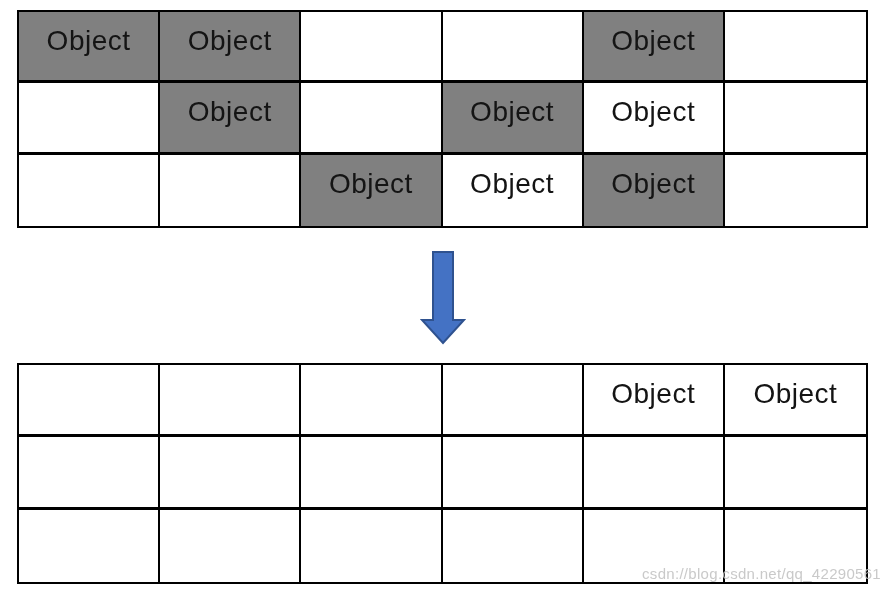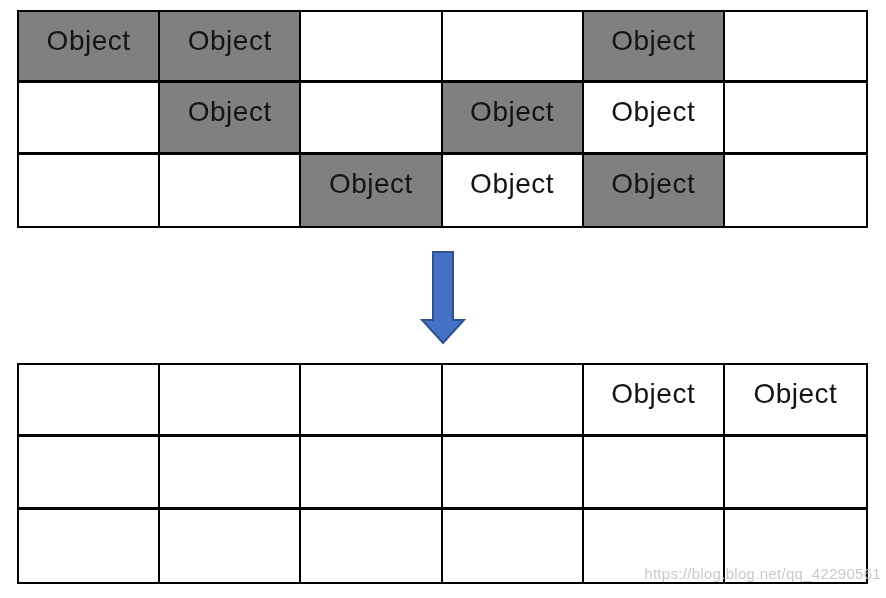--- a/index.html
+++ b/index.html
@@ -191,15 +191,15 @@
         <span class="cell-label"></span>
       </div>
     <div class="cell">
         <span class="cell-label"></span>
       </div>
     <div class="cell">
         <span class="cell-label"></span>
       </div>
   </div>
 
-  <div class="watermark">https://blog.blog.net/qq_42290561</div>
+  <div class="watermark">csdn://blog.csdn.net/qq_42290561</div>
 
 </div>
 
 </body></html>

